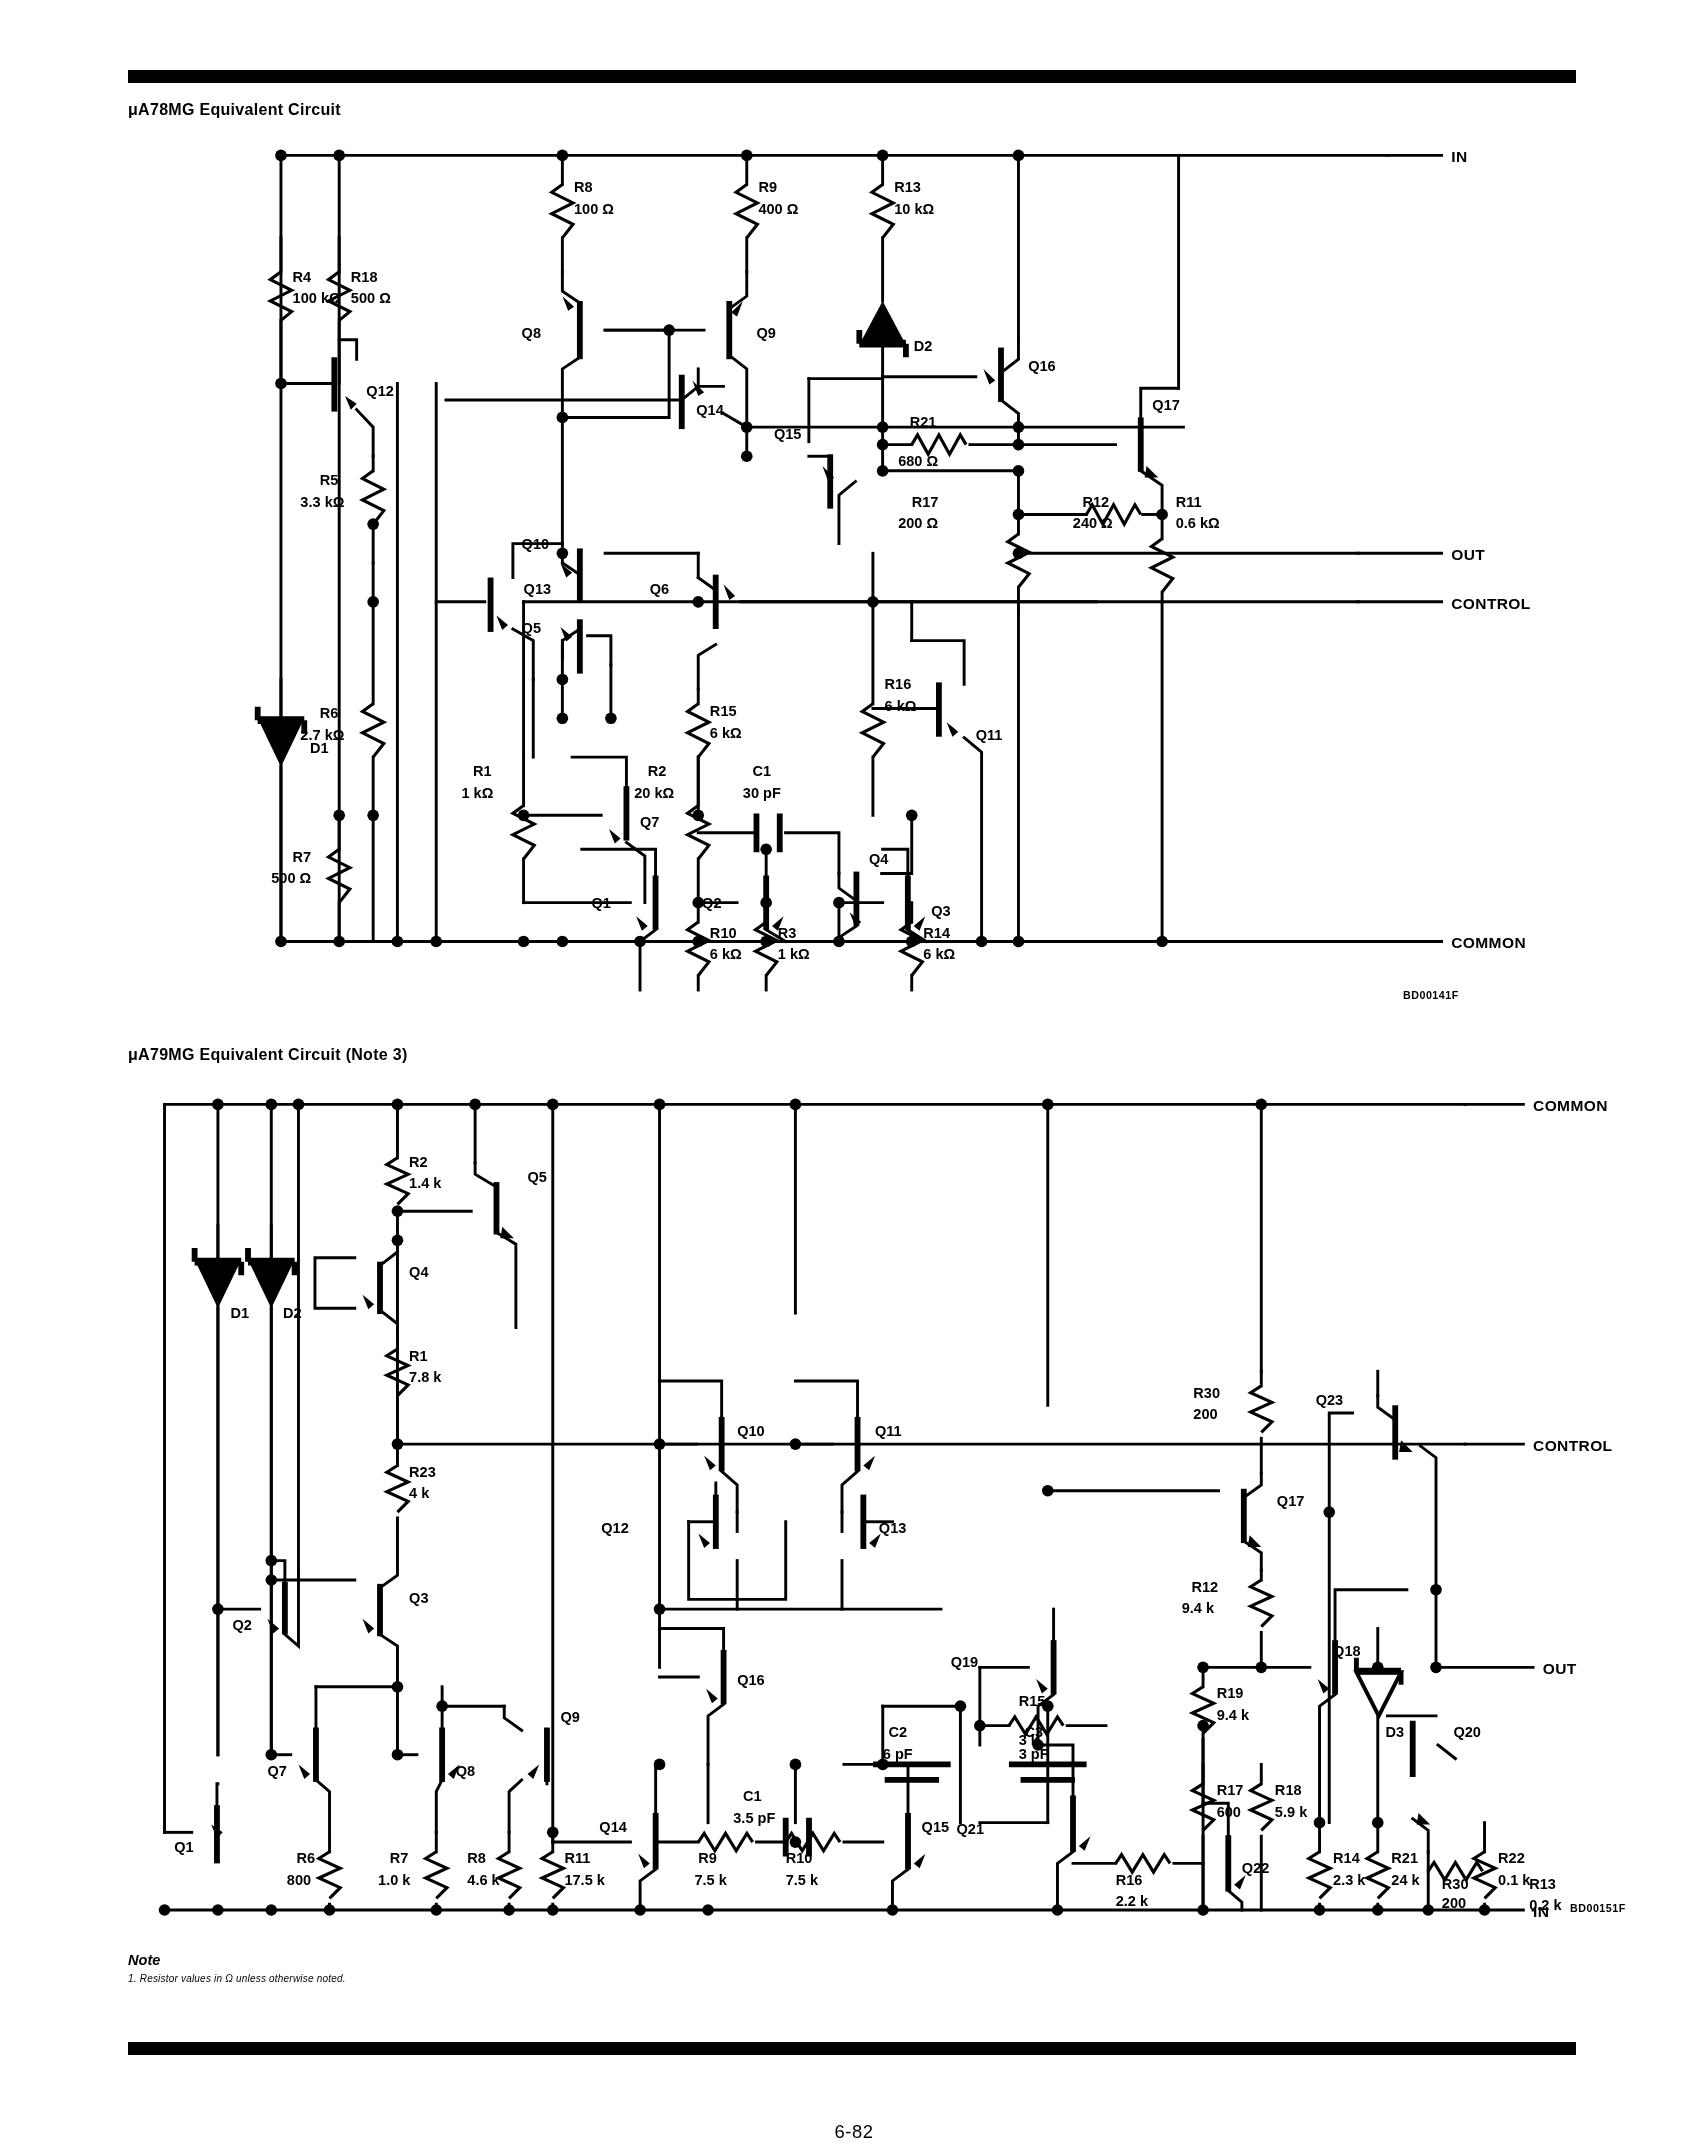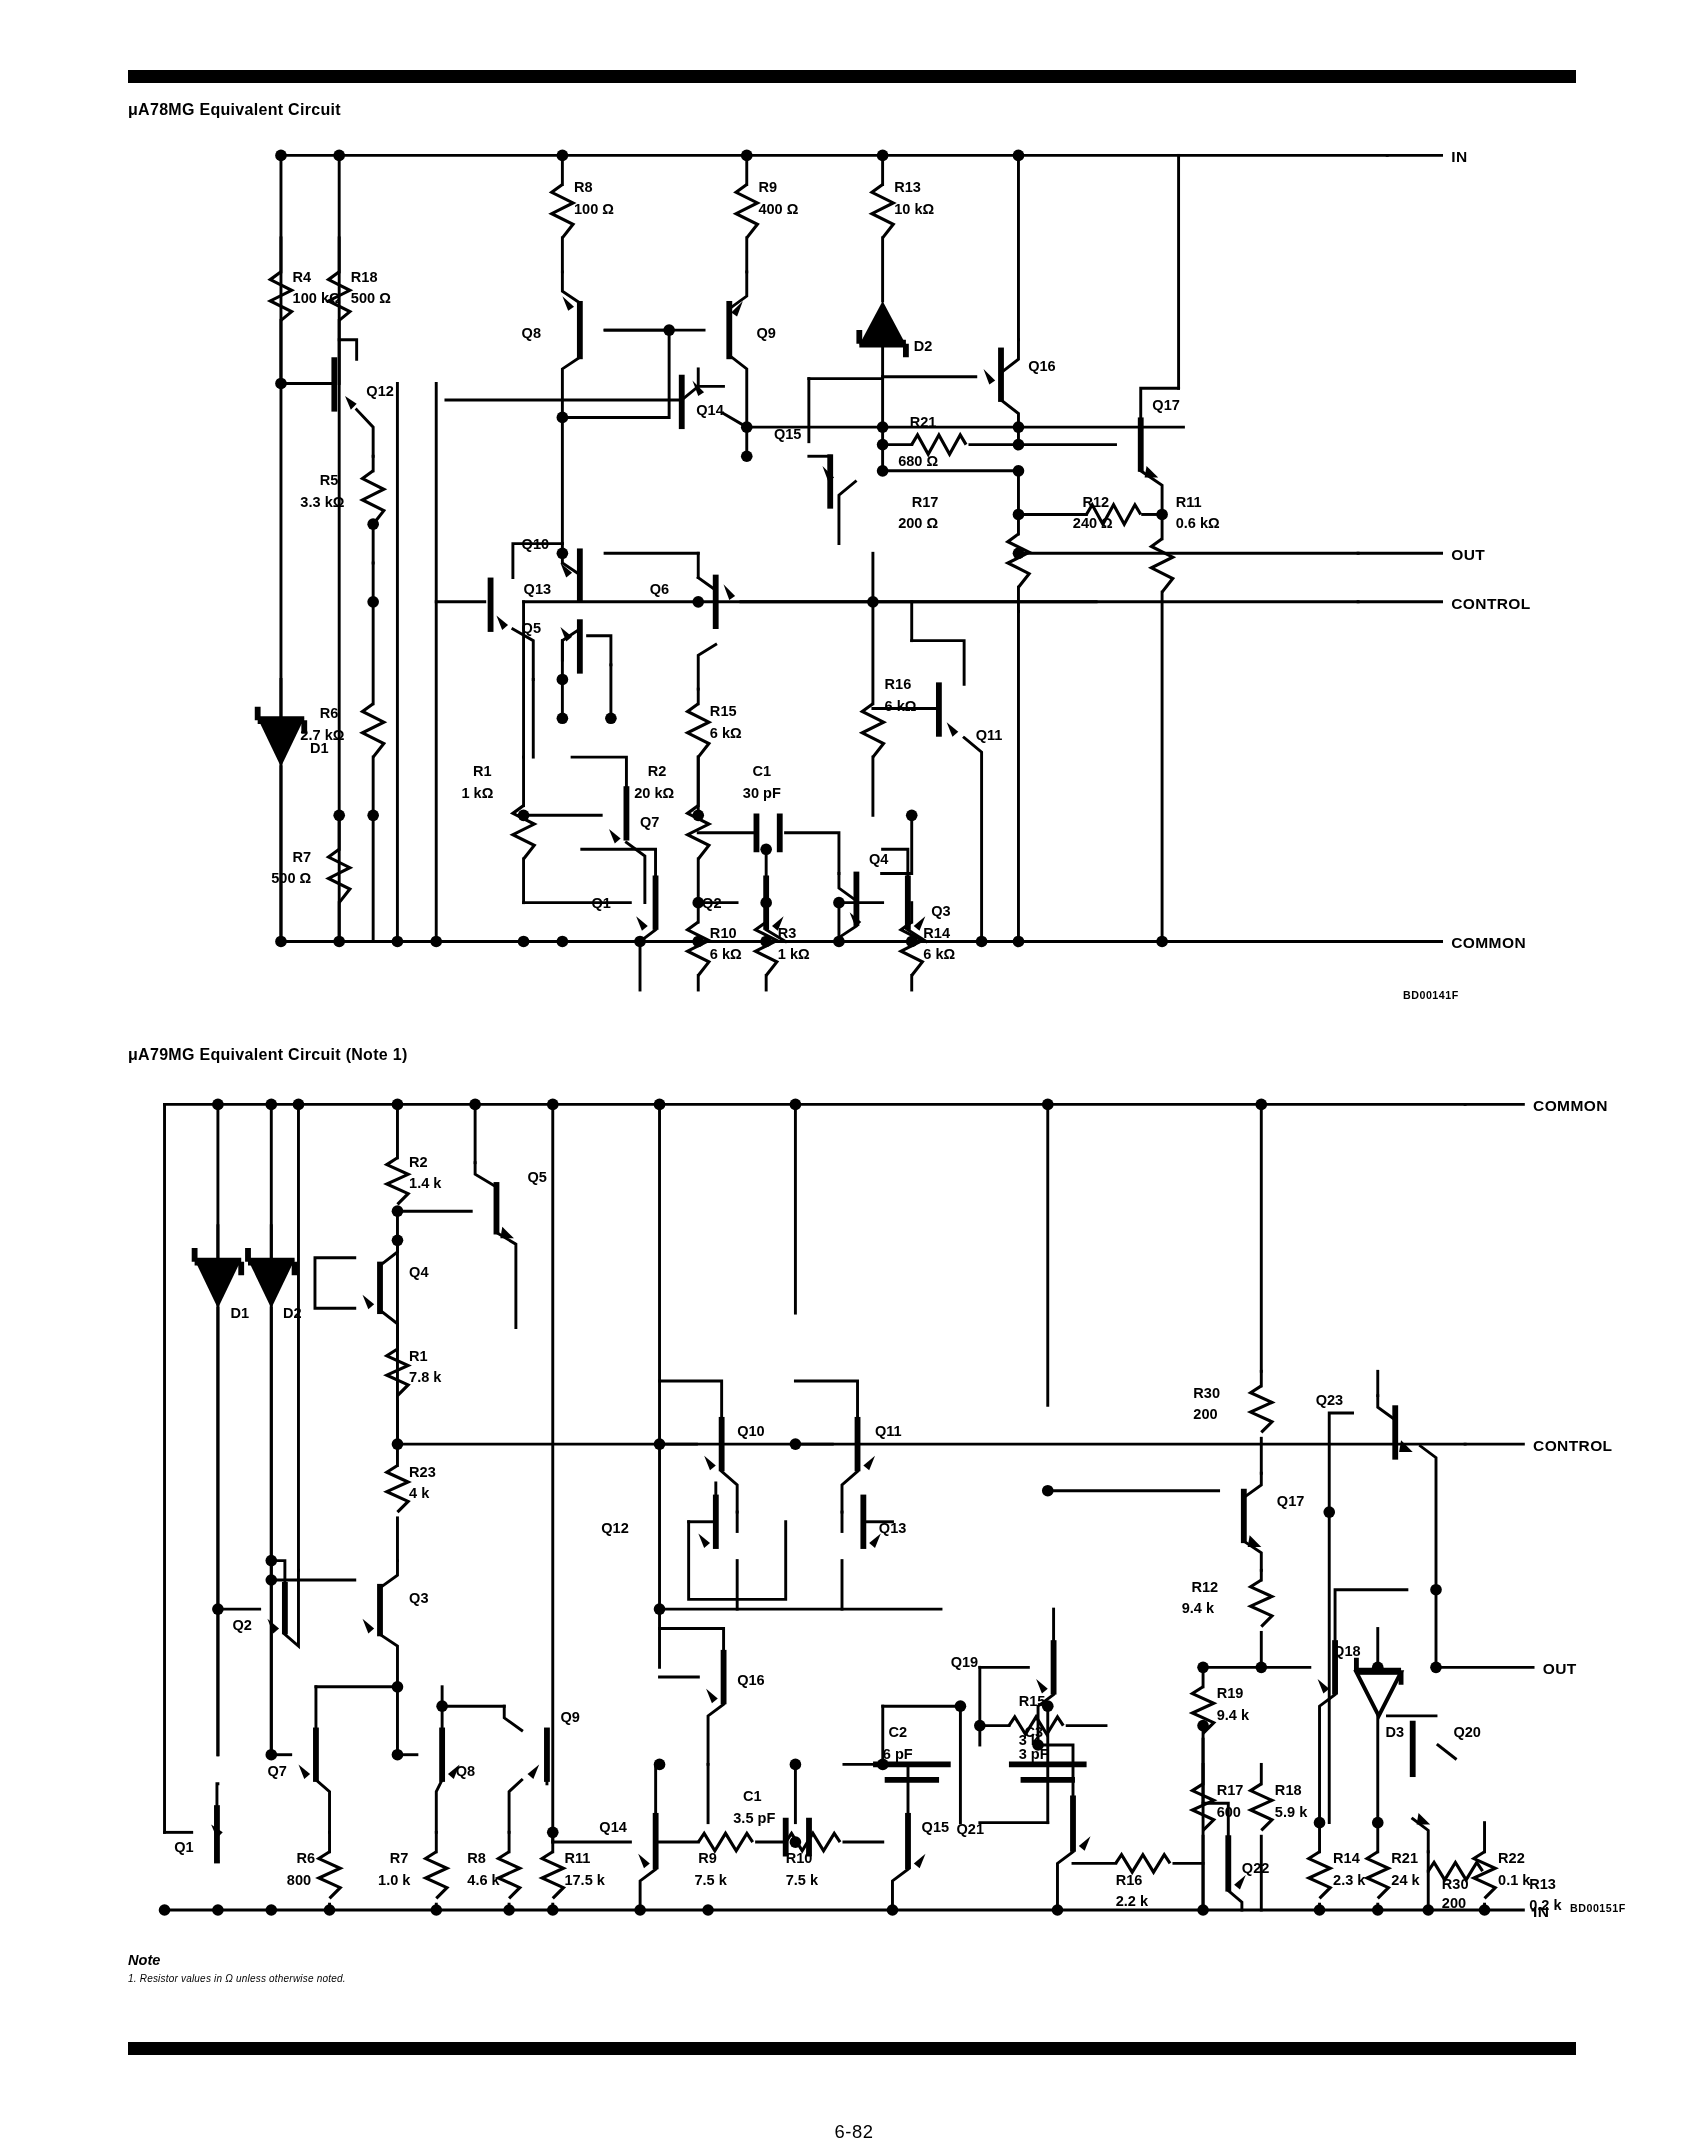--- a/index.html
+++ b/index.html
@@ -477,21 +477,21 @@
     <text class="pin" x="1376" y="487">CONTROL</text>
     <g class="w">
           <path d="M1250 830 H1366"></path>
         </g>
     <text class="pin" x="1376" y="837">COMMON</text>
   </svg>
   </div>
 
   <div class="figid" id="figid1">BD00141F</div>
 
-  <div class="heading" id="h2"><span class="mu">μA79MG</span><span> Equivalent Circuit</span><span class="note"> (Note 1)</span></div>
+  <div class="heading" id="h2"><span class="mu">μA79MG</span><span> Equivalent Circuit</span><span class="note"> (Note 3)</span></div>
 
   <div class="sch" id="sch2">
   <svg viewBox="0 0 1530 850" preserveAspectRatio="none">
     <g class="w">
 
       <path d="M50 20 H1390"></path>
 
       <path d="M50 20 V770"></path>
       <path d="M105 20 V690"></path>
       <path d="M160 20 V690"></path>

